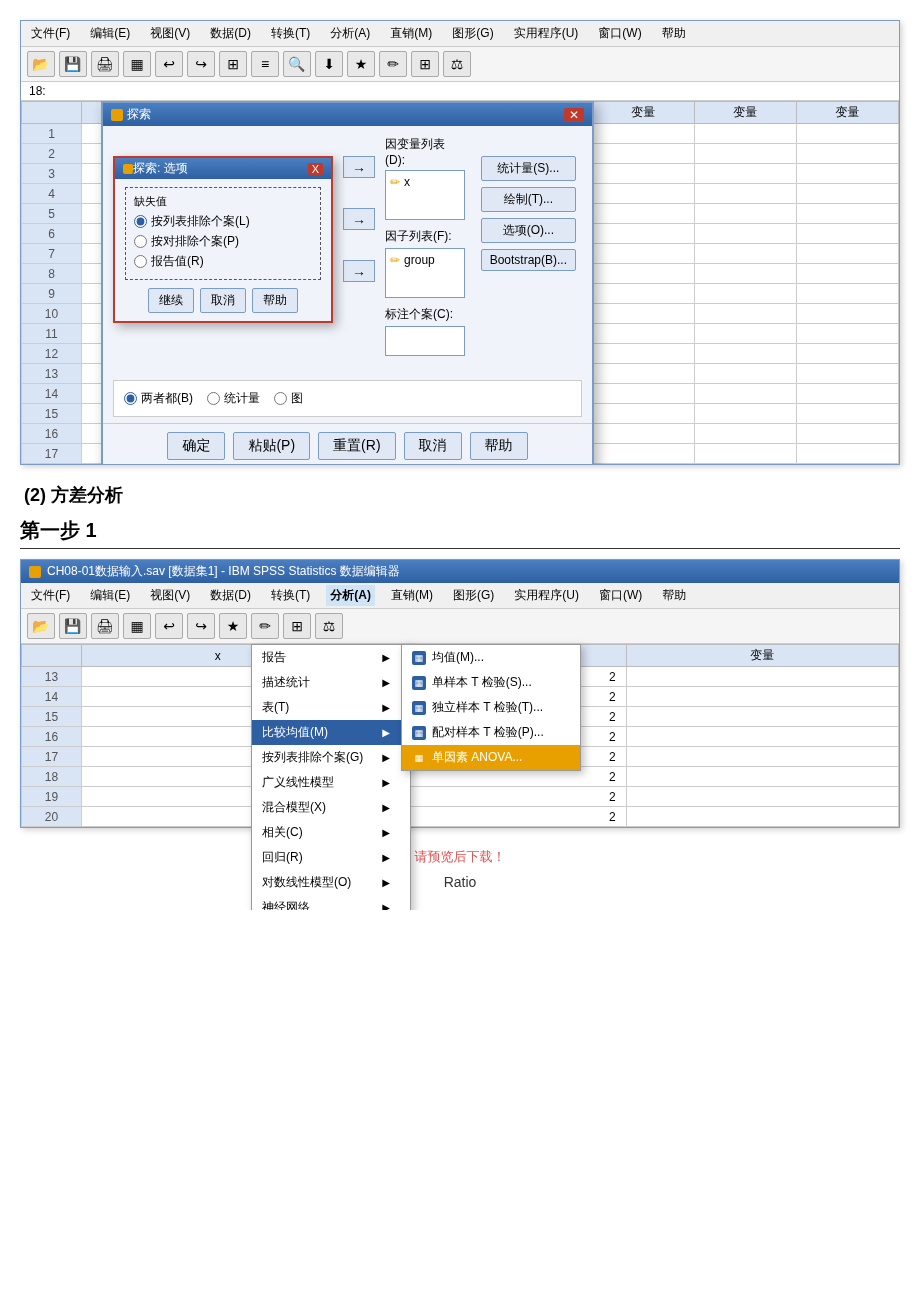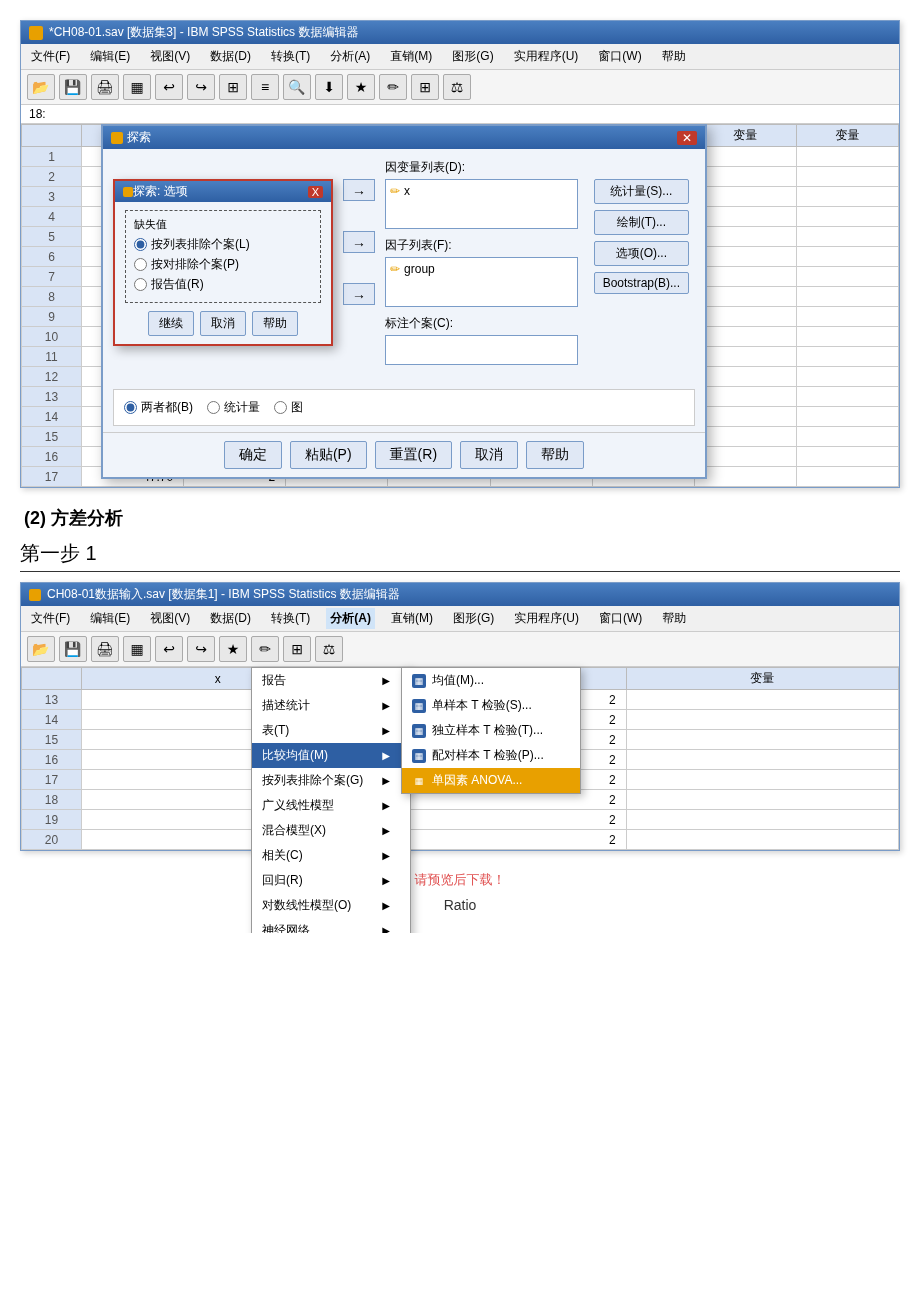--- a/index.html
+++ b/index.html
@@ -107,21 +107,21 @@
 
     
     .modal-area {
       position: relative;
     }
 
     
     .dialog-explore {
       position: absolute;
       top: 0; left: 80px;
-      width: 606px;
+      width: 493px;
       background: #f0f4fa;
       border: 2px solid #7a9cc8;
       box-shadow: 4px 4px 12px rgba(0,0,0,0.3);
       z-index: 10;
     }
     .dialog-titlebar {
       background: linear-gradient(180deg, #4a7fc1 0%, #2e5fa3 100%);
       color: #fff;
       padding: 3px 8px;
       font-size: 12px;
@@ -252,21 +252,21 @@
     }
 
     
     .section-heading {
       font-size: 18px;
       font-weight: bold;
       margin: 14px 0 10px 4px;
     }
     .step-heading {
       font-size: 20px;
-      font-weight: normal;
+      font-weight: bold;
       margin: 10px 0 10px 0;
       border-bottom: 1px solid #333;
       padding-bottom: 4px;
     }
 
     
     .spss-window2 {
       border: 1px solid #7a9cc8;
       background: #f0f4fa;
       margin-bottom: 18px;
@@ -346,24 +346,20 @@
       text-align: center;
       font-size: 14px;
       margin-top: 8px;
       color: #333;
     }
   </style>
 </head>
 <body>
 
 <div class="spss-window">
-  <div class="spss-titlebar">
-    <span class="title-icon"></span>
-    <span>*CH08-01.sav [数据集3] - IBM SPSS Statistics 数据编辑器</span>
-  </div>
   <div class="spss-menubar">
     <span>文件(F)</span>
     <span>编辑(E)</span>
     <span>视图(V)</span>
     <span>数据(D)</span>
     <span>转换(T)</span>
     <span>分析(A)</span>
     <span>直销(M)</span>
     <span>图形(G)</span>
     <span>实用程序(U)</span>

